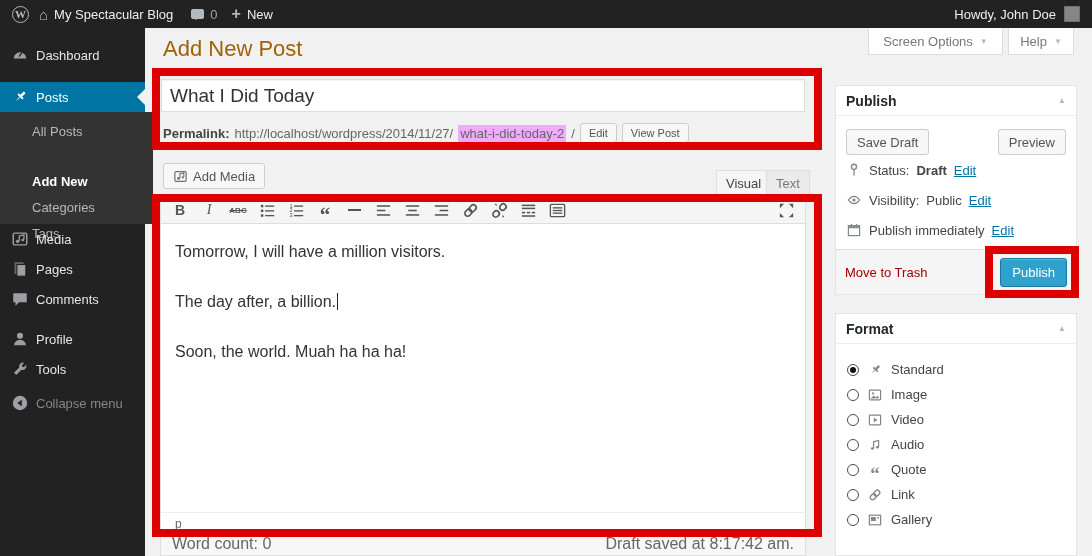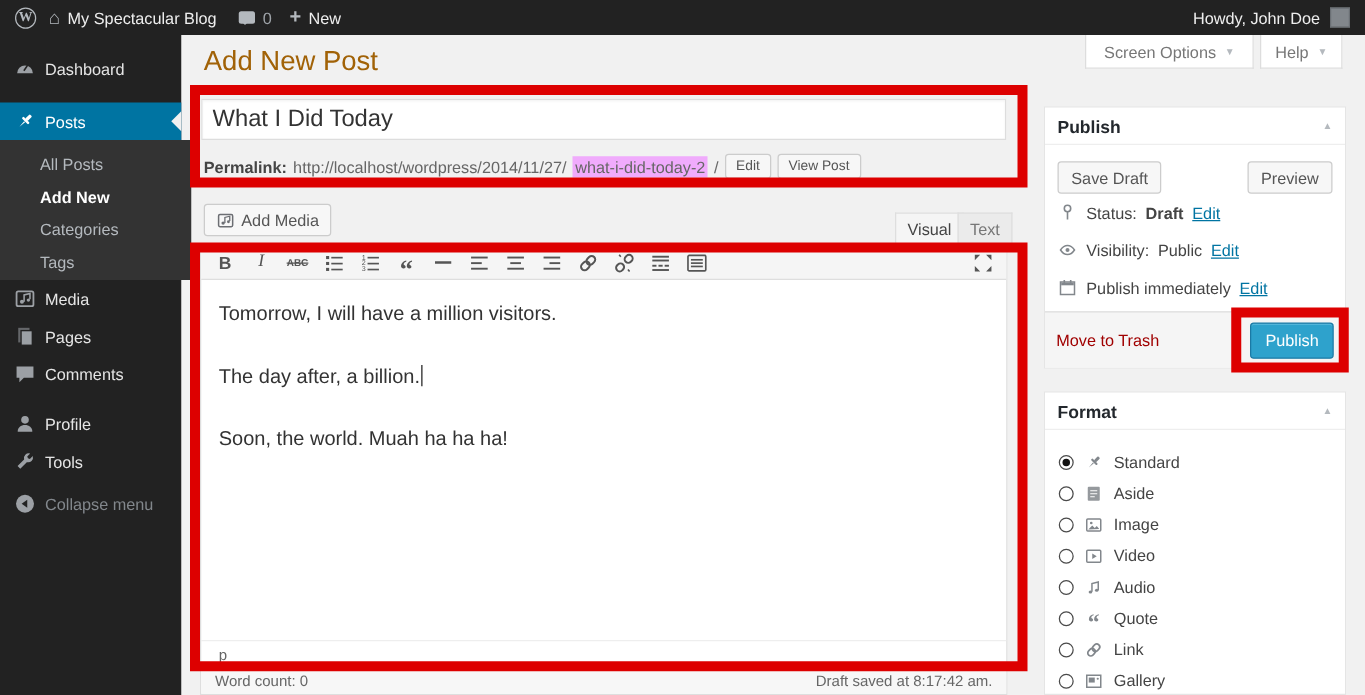--- a/index.html
+++ b/index.html
@@ -28,21 +28,21 @@
   .menu-item .micon { width: 18px; height: 18px; color: #9ca0a5; flex: none; }
   .menu-item.current { background: #0074a2; color: #fff; }
   .menu-item.current .micon { color: #fff; }
   .menu-arrow { position: absolute; right: 0; top: 50%; margin-top: -8px; width: 0; height: 0;
     border: 8px solid transparent; border-right: 8px solid #f1f1f1; border-left: none; }
   .menu-item.dim { color: #82878c; }
   #posts-submenu { position: absolute; left: 0; top: 84px; width: 153px; height: 112px;
     background: #333; padding-top: 7px; list-style: none; }
   #posts-submenu li { height: 26px; line-height: 26px; padding-left: 32px; font-size: 13px;
     color: #b4b9be; cursor: pointer; }
-  #posts-submenu li.current-sub { color: #fff; font-weight: bold; }
+  #posts-submenu li.current-sub { color: #fff; font-weight: bold; margin-top: 24px; }
 
   
   #page-title { position: absolute; left: 163px; top: 36px; font-size: 22px; font-weight: 400; color: #a16207; }
   .screen-meta { position: absolute; top: 28px; height: 27px; background: #fff; border: 1px solid #ddd;
     border-top: none; display: flex; align-items: center; gap: 7px; justify-content: center;
     font-size: 13px; color: #777; cursor: pointer; }
   #screen-options-btn { left: 868px; width: 135px; }
   #help-btn { left: 1008px; width: 66px; }
   .caret { font-size: 8px; color: #b4b9be; }
 
@@ -79,22 +79,22 @@
   .tb-abc { font-size: 8px; text-decoration: line-through; font-weight: bold; letter-spacing: 0; }
   .tb-quote { font-family: "Liberation Serif", serif; font-weight: bold; font-size: 21px; line-height: 10px; padding-top: 9px; }
   .tb-hr { width: 13px; height: 2px; background: #555; }
   .tb-full { margin-left: auto; }
   #mce-content { flex: 1; padding: 16px 14px; font-size: 16px; color: #333; line-height: 1.5; overflow: hidden; cursor: text; }
   #mce-content p { margin-bottom: 26px; }
   .text-caret { display: inline-block; width: 1px; height: 17px; background: #222; vertical-align: -3px; margin-left: 1px; }
   #mce-path { height: 22px; flex: none; border-top: 1px solid #eee; display: flex; align-items: center;
     padding: 0 14px; font-size: 12px; color: #666; }
   #post-status-bar { height: 21px; flex: none; background: #f7f7f7; border-top: 1px solid #dfdfdf;
-    display: flex; align-items: center; justify-content: space-between; padding: 0 11px;
-    font-size: 12px; color: #666; }
+    display: flex; align-items: flex-start; justify-content: space-between; padding: 0 11px;
+    font-size: 16px; color: #666; }
 
   
   .postbox { position: absolute; left: 835px; width: 242px; background: #fff; border: 1px solid #e5e5e5; }
   .postbox-header { height: 30px; padding: 0 10px; display: flex; align-items: center;
     justify-content: space-between; border-bottom: 1px solid #eee; font-size: 14px; font-weight: bold;
     color: #23282d; cursor: pointer; }
   #publish-box { top: 85px; height: 210px; }
   #format-box { top: 313px; height: 243px; }
   .pub-buttons { display: flex; justify-content: space-between; padding: 13px 10px 0; }
   .btn { height: 26px; padding: 0 10px; background: #f7f7f7; border: 1px solid #ccc; border-radius: 3px;
@@ -505,27 +505,20 @@
       <div class="fmt-row">
         <span class="radio checked"></span>
         <svg class="micon16" viewBox="0 0 20 20">
             <use href="#i-pin"></use>
           </svg>
         <span>Standard</span>
       </div>
       <div class="fmt-row">
         <span class="radio"></span>
         <svg class="micon16" viewBox="0 0 20 20">
-            <use href="#i-aside"></use>
-          </svg>
-        <span>Aside</span>
-      </div>
-      <div class="fmt-row">
-        <span class="radio"></span>
-        <svg class="micon16" viewBox="0 0 20 20">
             <use href="#i-image"></use>
           </svg>
         <span>Image</span>
       </div>
       <div class="fmt-row">
         <span class="radio"></span>
         <svg class="micon16" viewBox="0 0 20 20">
             <use href="#i-video"></use>
           </svg>
         <span>Video</span>

